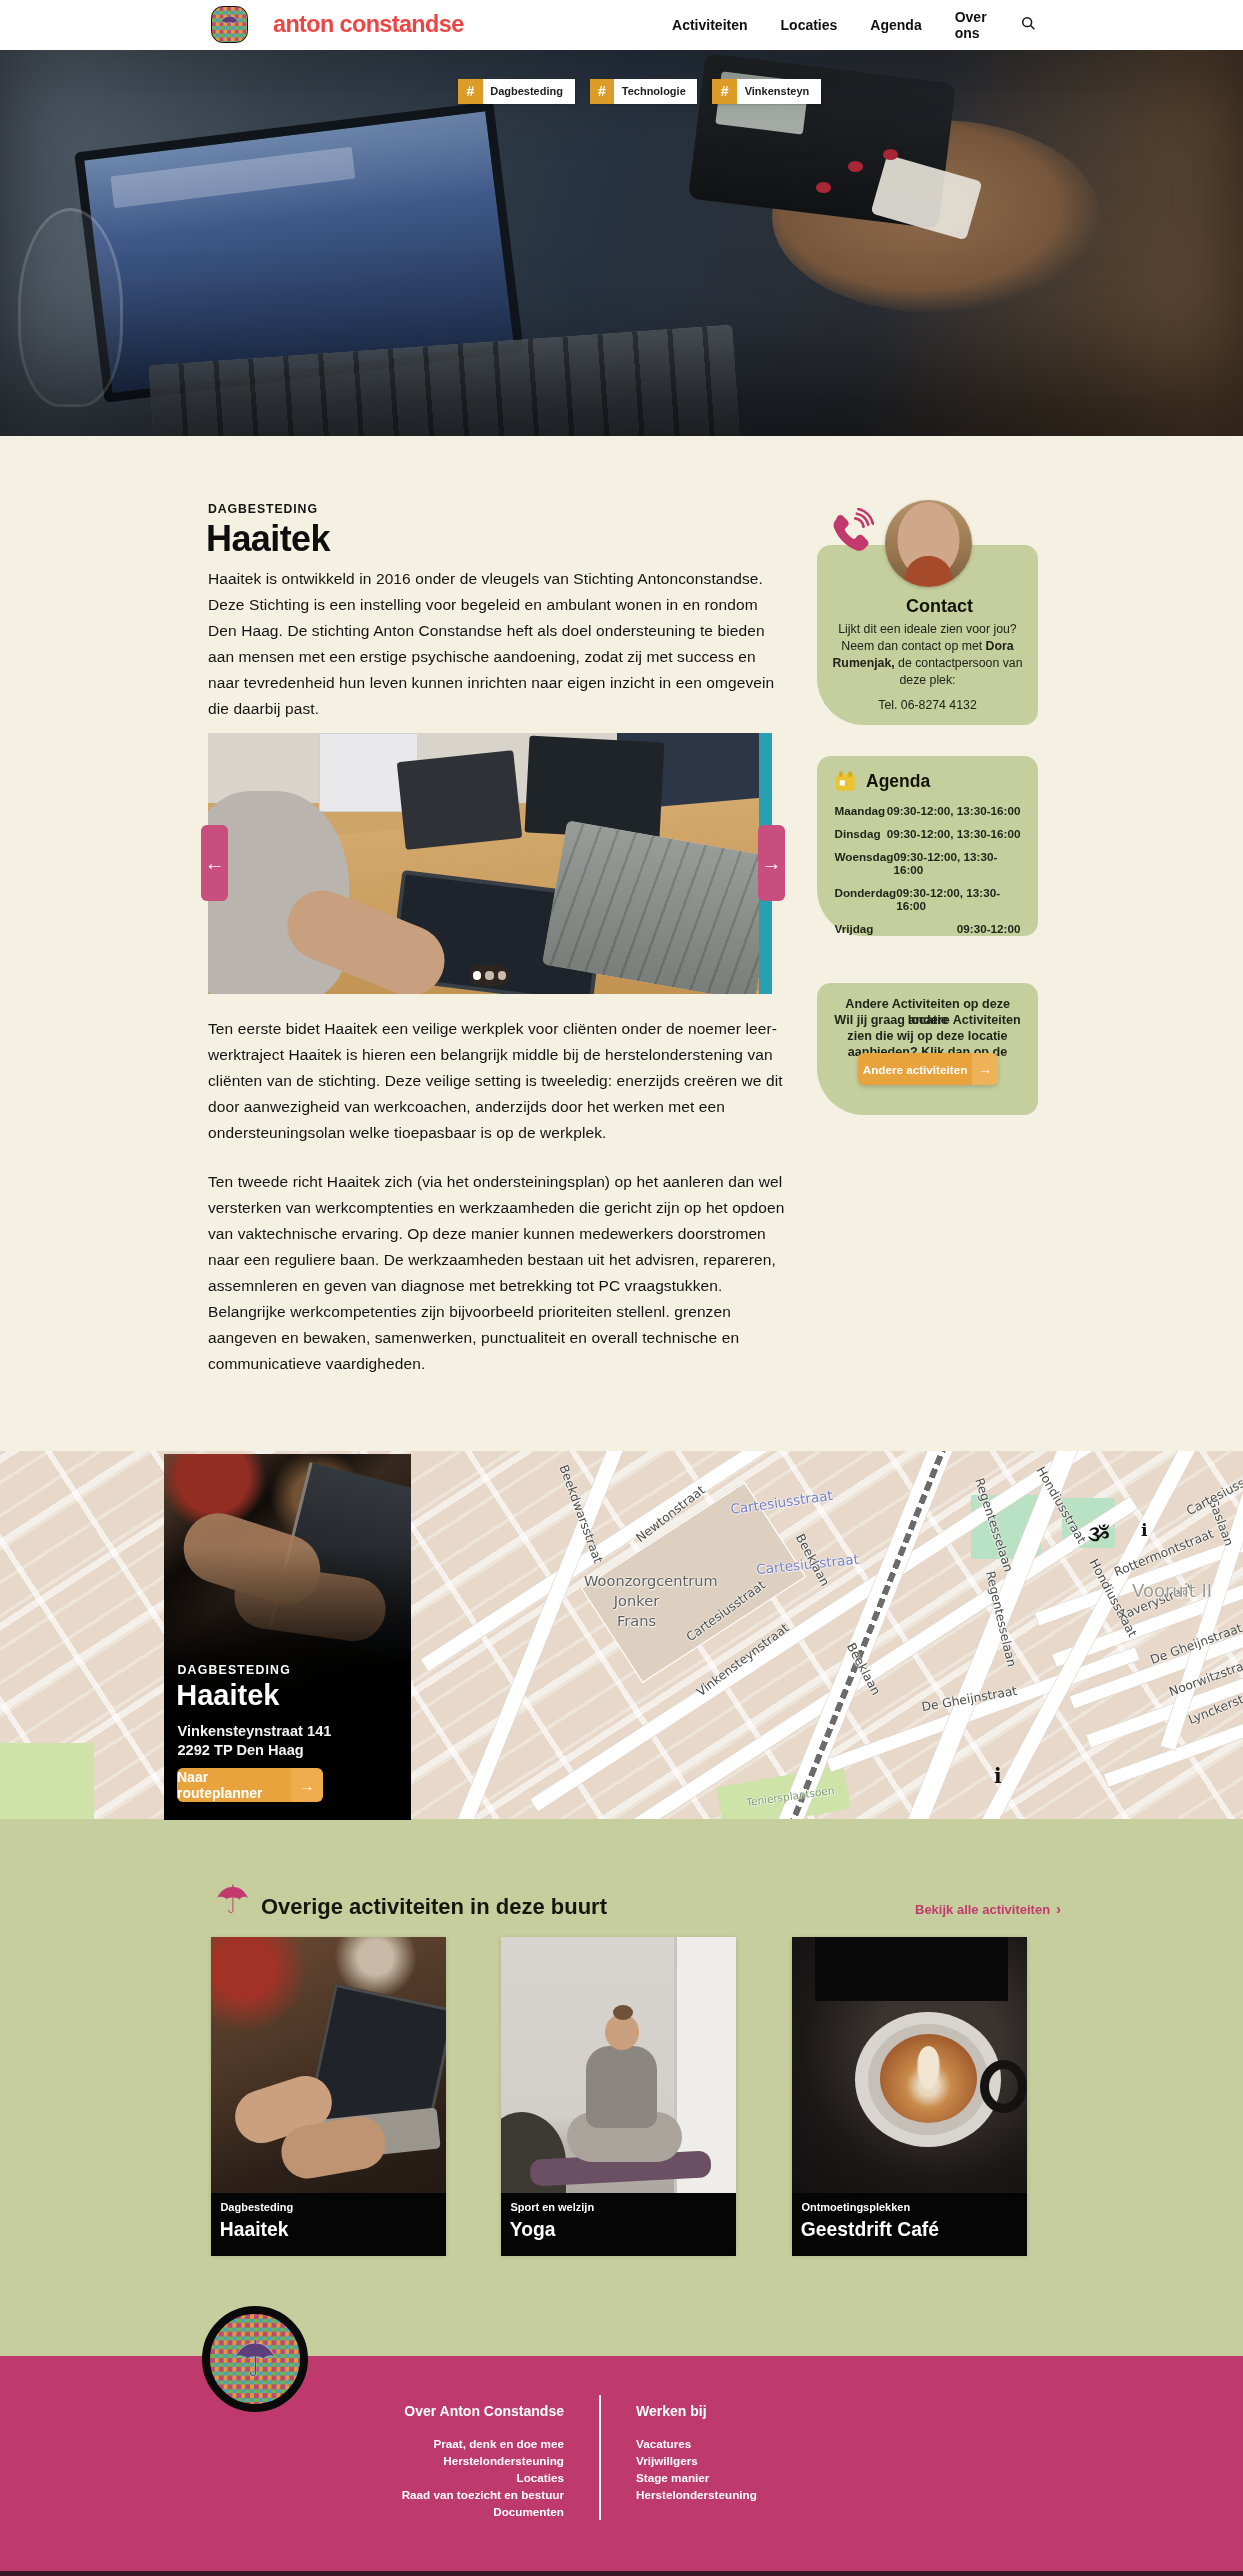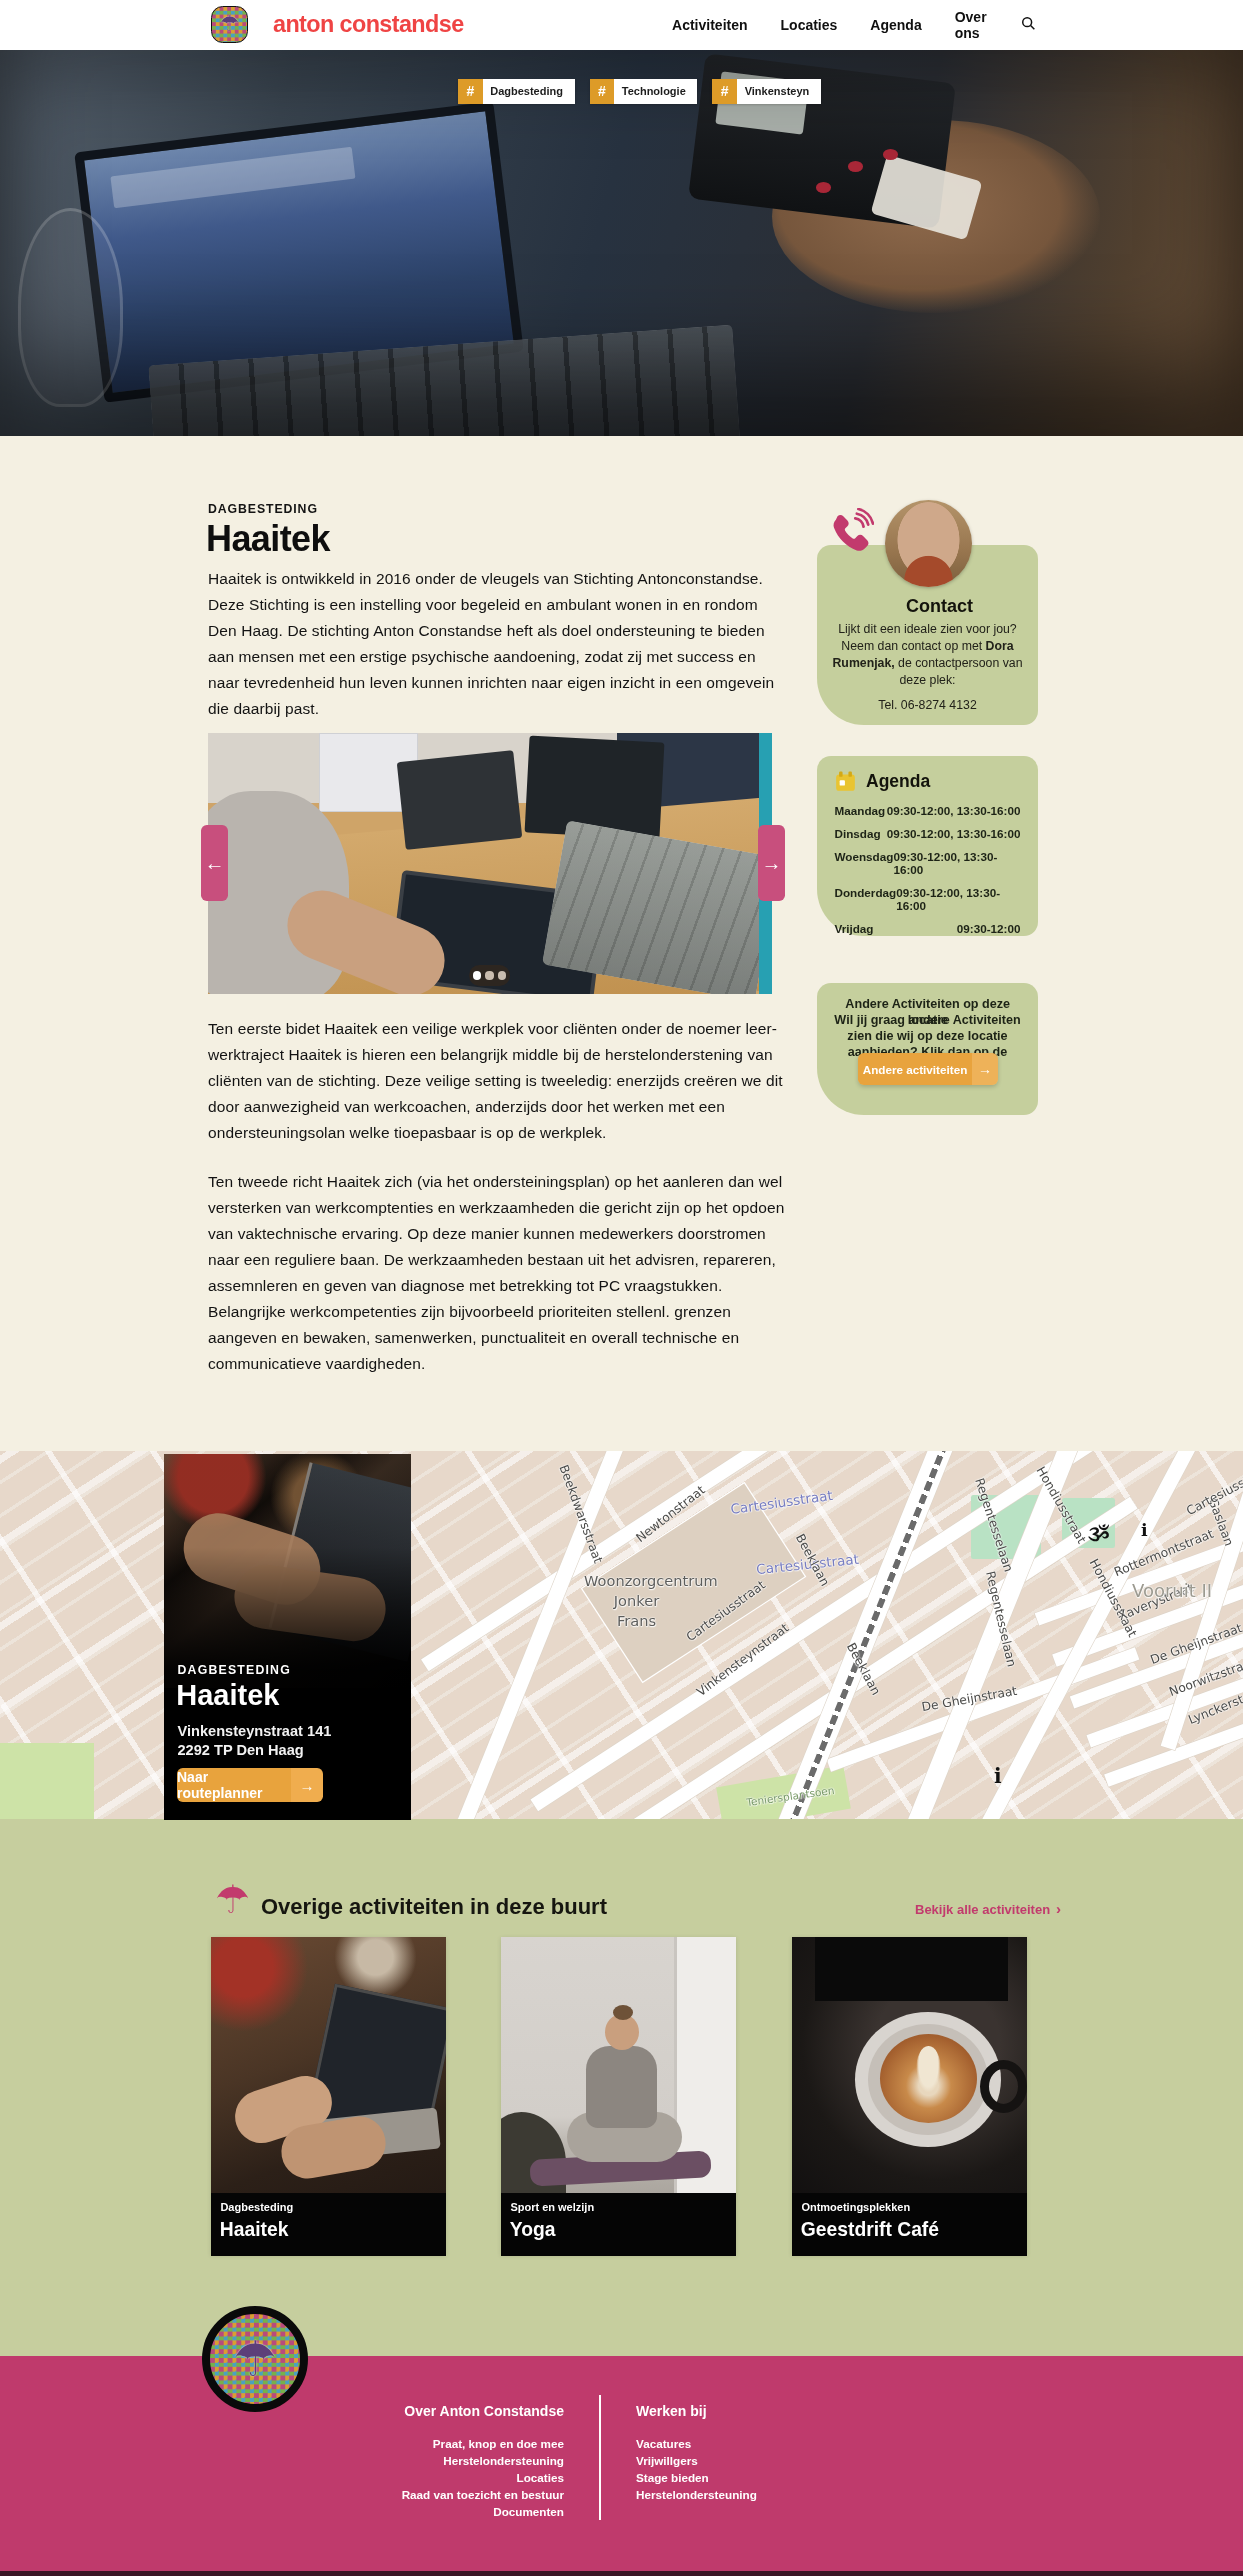--- a/index.html
+++ b/index.html
@@ -467,31 +467,31 @@
       </div>
     </div>
   </div>
 
   <div class="abs footer-logo">
       <span class="umb">☂</span>
     </div>
   <div class="abs footer">
     <div class="fcol fcol1">
       <div class="fhead">Over Anton Constandse</div>
-      <div class="flink">Praat, knop en doe mee</div>
+      <div class="flink">Praat, denk en doe mee</div>
       <div class="flink">Herstelondersteuning</div>
       <div class="flink">Locaties</div>
       <div class="flink">Raad van toezicht en bestuur</div>
       <div class="flink">Documenten</div>
     </div>
     <div class="fdivider"></div>
     <div class="fcol fcol2">
       <div class="fhead">Werken bij</div>
       <div class="flink">Vacatures</div>
       <div class="flink">Vrijwillgers</div>
-      <div class="flink">Stage bieden</div>
+      <div class="flink">Stage manier</div>
       <div class="flink">Herstelondersteuning</div>
     </div>
     <div class="fstrip"></div>
   </div>
 
 </div>
 
 
 </body></html>

